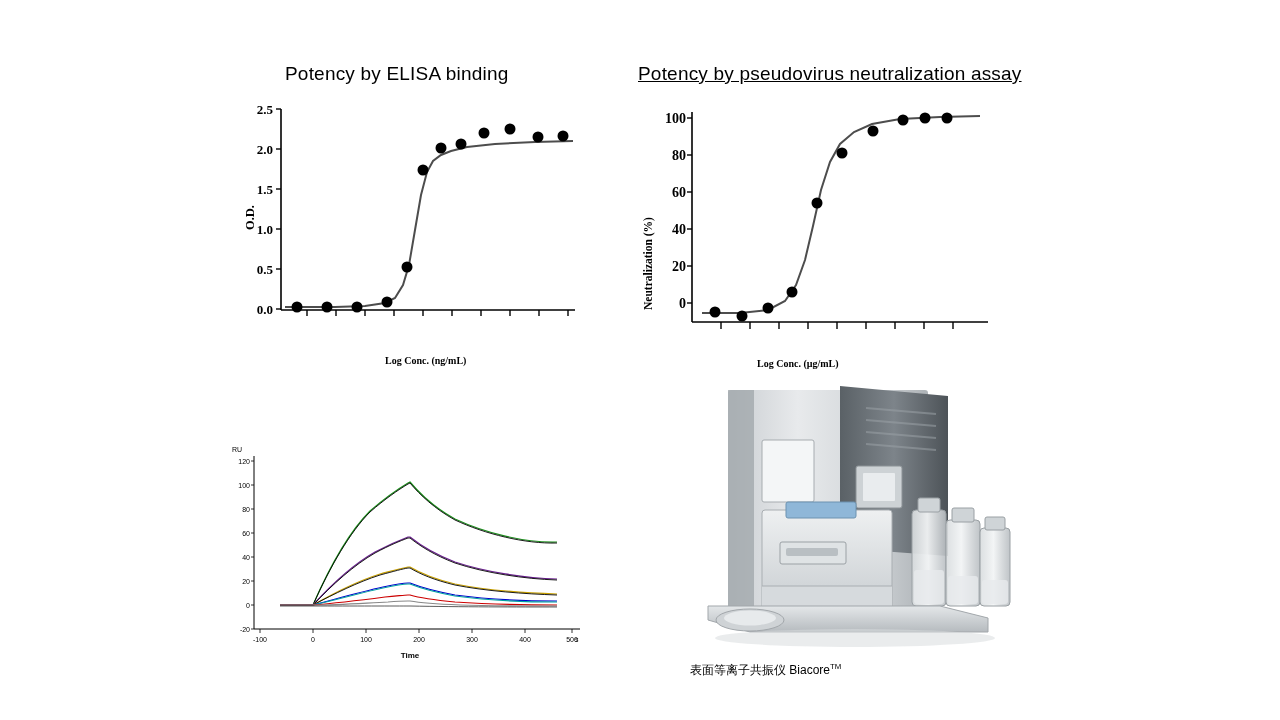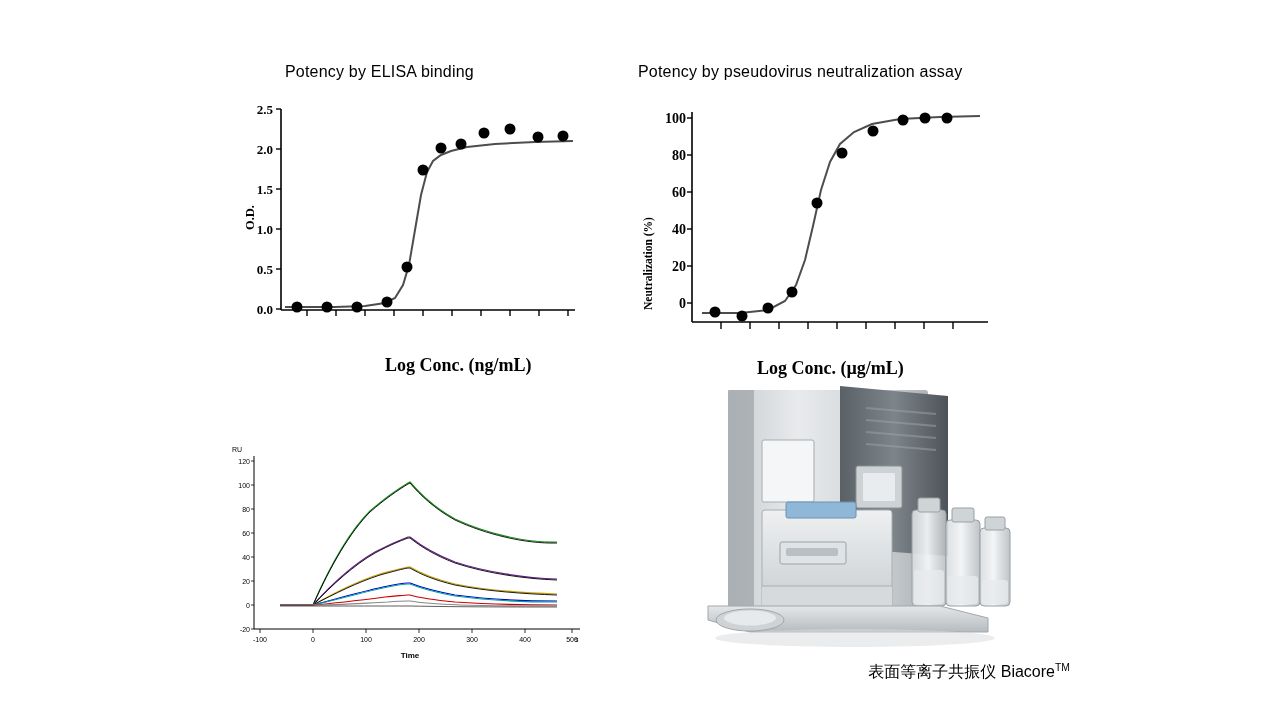--- a/index.html
+++ b/index.html
@@ -13,50 +13,50 @@
     position: relative;
     font-family: "Liberation Sans", sans-serif;
     color: #000000;
     overflow: hidden;
   }
 
   .panel { position: absolute; }
 
   .panel-title {
     position: absolute;
-    font-size: 16px;
+    font-size: 19px;
     color: #000;
     white-space: nowrap;
     letter-spacing: 0.2px;
   }
 
   
   #elisa-panel { left: 190px; top: 55px; width: 420px; height: 310px; }
   #elisa-title { left: 95px; top: 8px; }
   #elisa-plot { position: absolute; left: 45px; top: 45px; text-decoration: underline; }
   .axis-label-x {
     position: absolute;
     font-family: "Liberation Serif", serif;
     font-weight: bold;
-    font-size: 18px;
+    font-size: 10px;
     white-space: nowrap;
   }
   .axis-label-y {
     position: absolute;
     font-family: "Liberation Serif", serif;
     font-weight: bold;
     font-size: 12.5px;
     white-space: nowrap;
     transform: rotate(-90deg);
     transform-origin: left top;
   }
 
   
   #pv-panel { left: 600px; top: 55px; width: 460px; height: 310px; }
-  #pv-title { left: 38px; top: 8px; }
+  #pv-title { left: 38px; top: 8px; text-decoration: underline; }
   #pv-plot { position: absolute; left: 20px; top: 45px; }
 
   
   #spr-panel { left: 190px; top: 380px; width: 420px; height: 300px; }
   #spr-title { left: 110px; top: 10px; }
   #spr-plot { position: absolute; left: 30px; top: 56px; }
   #spr-kd {
     position: absolute;
     left: 80px;
     top: 52px;
@@ -66,22 +66,22 @@
   sub { font-size: 0.72em; }
   sup { font-size: 0.65em; }
 
   
   #instr-panel { left: 660px; top: 380px; width: 440px; height: 310px; }
   #instr-caption {
     position: absolute;
     left: 30px;
     top: 282px;
     width: 380px;
-    text-align: right;
-    font-size: 16px;
+    text-align: left;
+    font-size: 12px;
     white-space: nowrap;
   }
   #instr-photo { position: absolute; left: 30px; top: 0; }
 </style>
 </head>
 <body>
 
 <div class="panel" id="elisa-panel">
   <div class="panel-title" id="elisa-title">Potency by ELISA binding</div>
 

